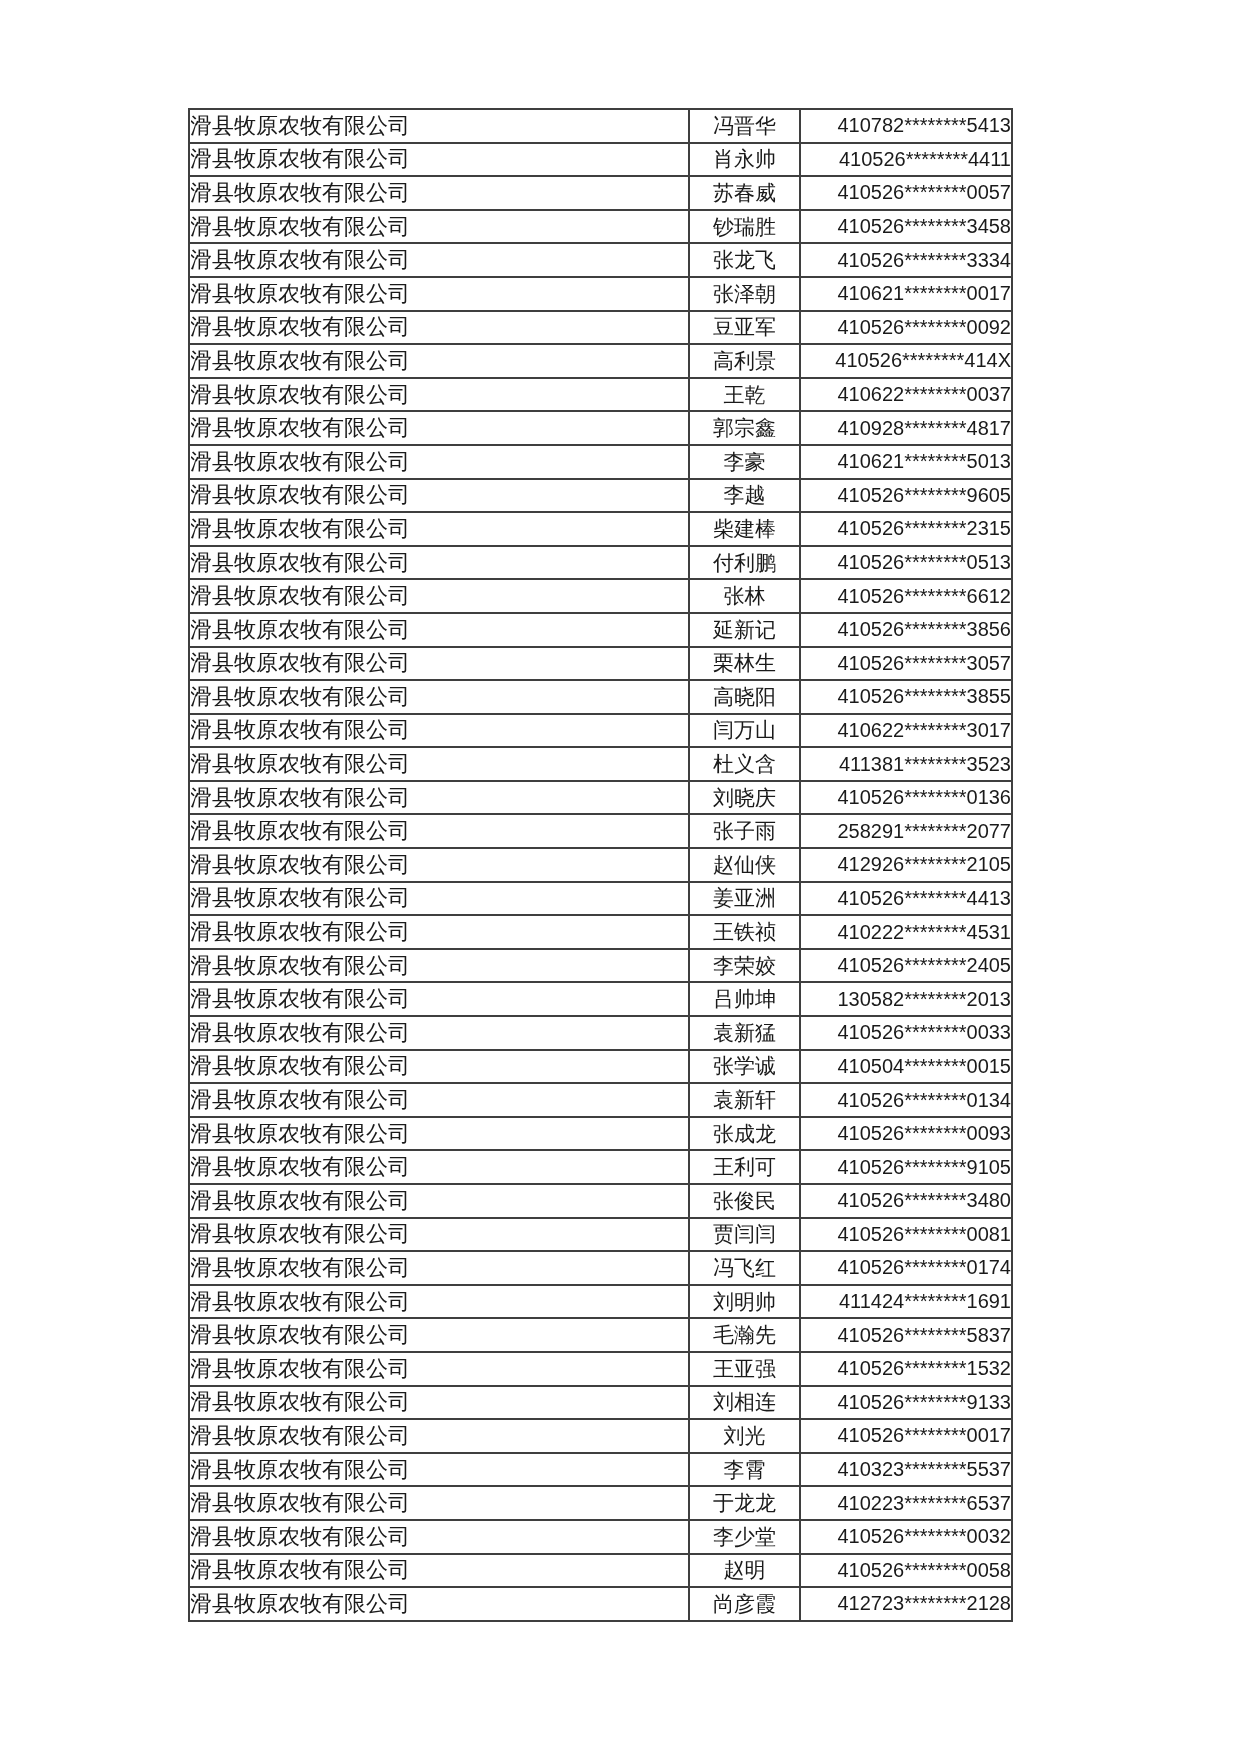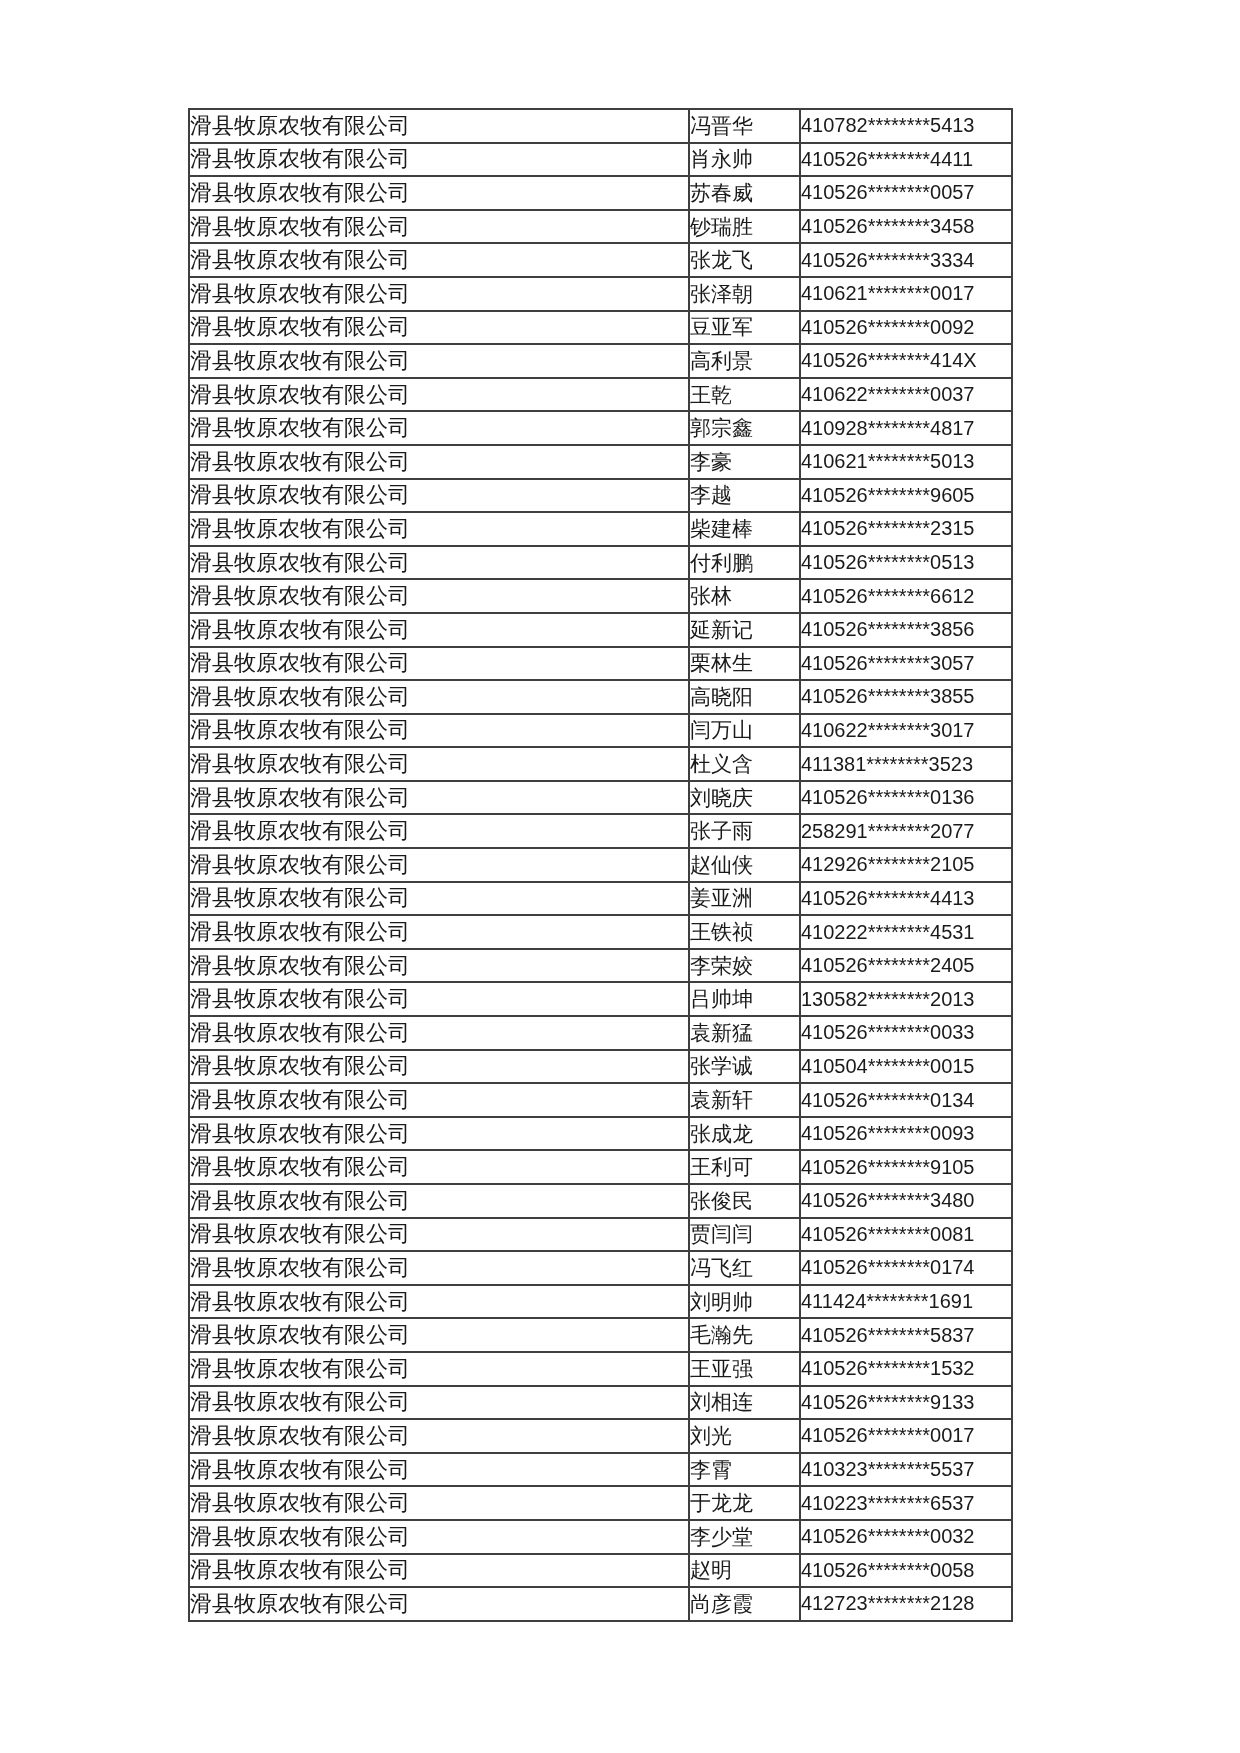--- a/index.html
+++ b/index.html
@@ -29,29 +29,31 @@
     vertical-align: middle;
     color: #1a1a1a;
     white-space: nowrap;
     overflow: hidden;
   }
   td.col-company {
     font-family: "Liberation Serif", serif;
     font-size: 22px;
     text-align: left;
     padding-left: 11px;
+    border-radius: 6px;
   }
   td.col-name {
     font-family: "Liberation Serif", serif;
     font-size: 21px;
+    text-align: center;
   }
   td.col-id {
     font-family: "Liberation Sans", sans-serif;
     font-size: 20px;
-    text-align: left;
+    text-align: right;
   }
 </style>
 </head>
 <body>
 
 <div class="page">
   <table class="roster">
     <colgroup>
       <col style="width:500px">
       <col style="width:111px">

